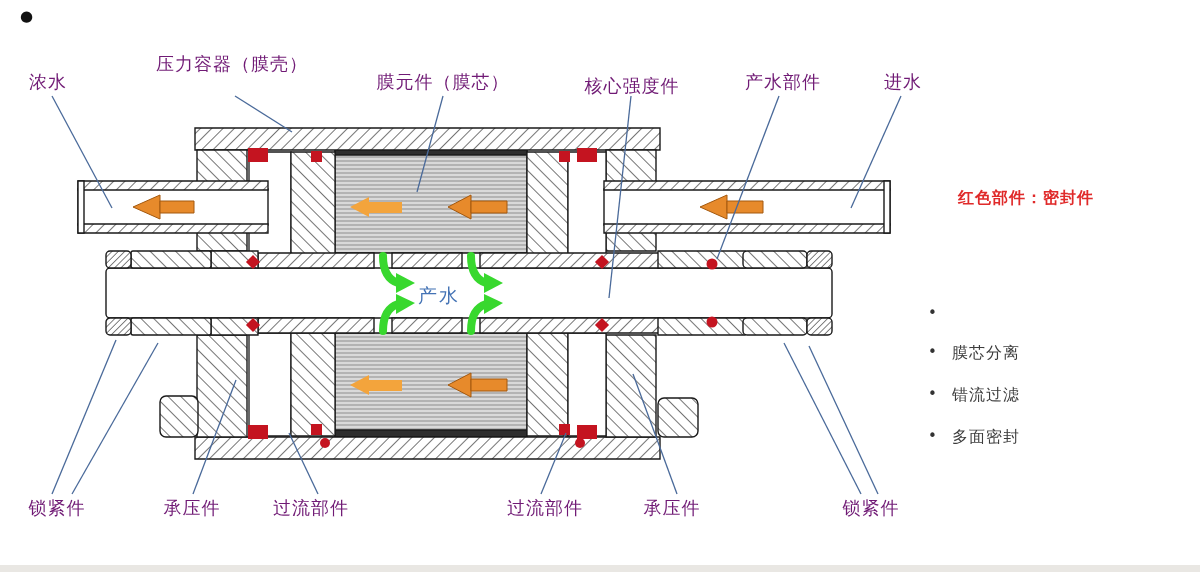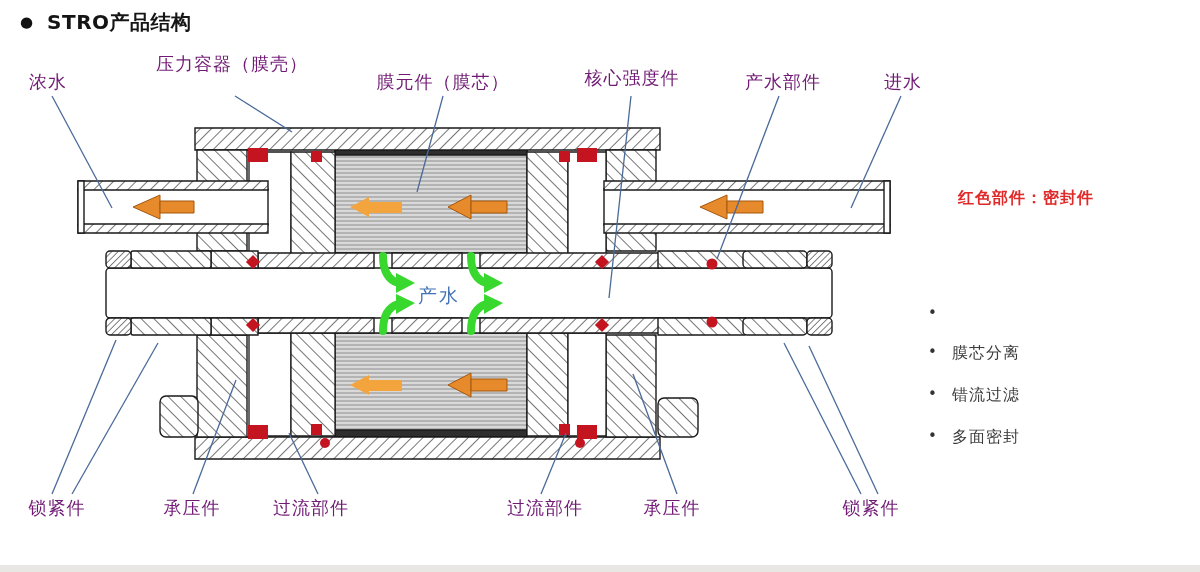--- a/index.html
+++ b/index.html
@@ -200,27 +200,26 @@
     <line x1="318" y1="494" x2="289" y2="433"></line>
     <line x1="541" y1="494" x2="566" y2="433"></line>
     <line x1="677" y1="494" x2="633" y2="374"></line>
     <line x1="861" y1="494" x2="784" y2="343"></line>
     <line x1="878" y1="494" x2="809" y2="346"></line>
   </g>
 </svg>
 
 <div class="title-row">
   <span class="title-bullet">●</span>
-  <span class="page-title">STRO产品结构</span>
 </div>
 
 <div class="lbl" style="left:48px;top:70px">浓水</div>
 <div class="lbl" style="left:232px;top:52px">压力容器（膜壳）</div>
 <div class="lbl" style="left:443px;top:70px">膜元件（膜芯）</div>
-<div class="lbl" style="left:632px;top:66px">核心强度件</div>
+<div class="lbl" style="left:632px;top:74px">核心强度件</div>
 <div class="lbl" style="left:783px;top:70px">产水部件</div>
 <div class="lbl" style="left:903px;top:70px">进水</div>
 
 <div class="lbl" style="left:57px;top:496px">锁紧件</div>
 <div class="lbl" style="left:192px;top:496px">承压件</div>
 <div class="lbl" style="left:311px;top:496px">过流部件</div>
 <div class="lbl" style="left:545px;top:496px">过流部件</div>
 <div class="lbl" style="left:672px;top:496px">承压件</div>
 <div class="lbl" style="left:871px;top:496px">锁紧件</div>
 

